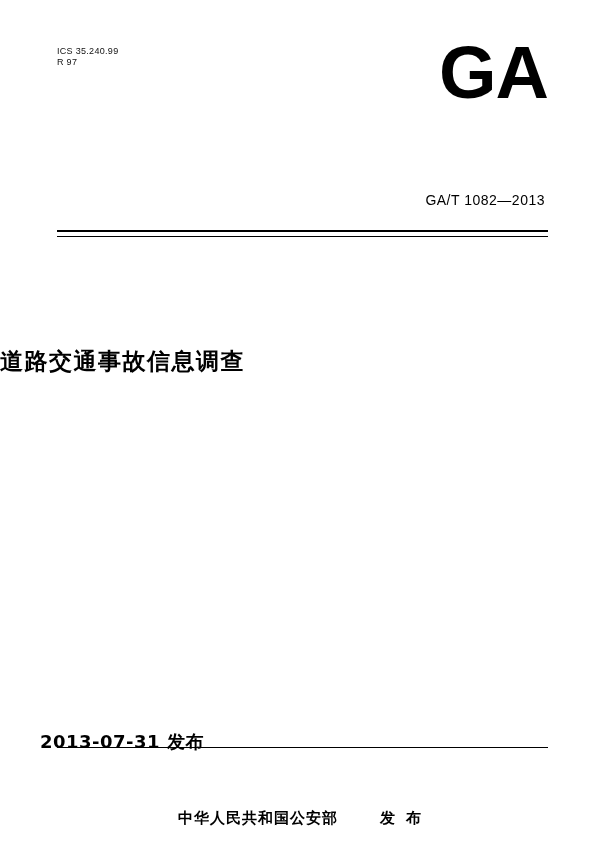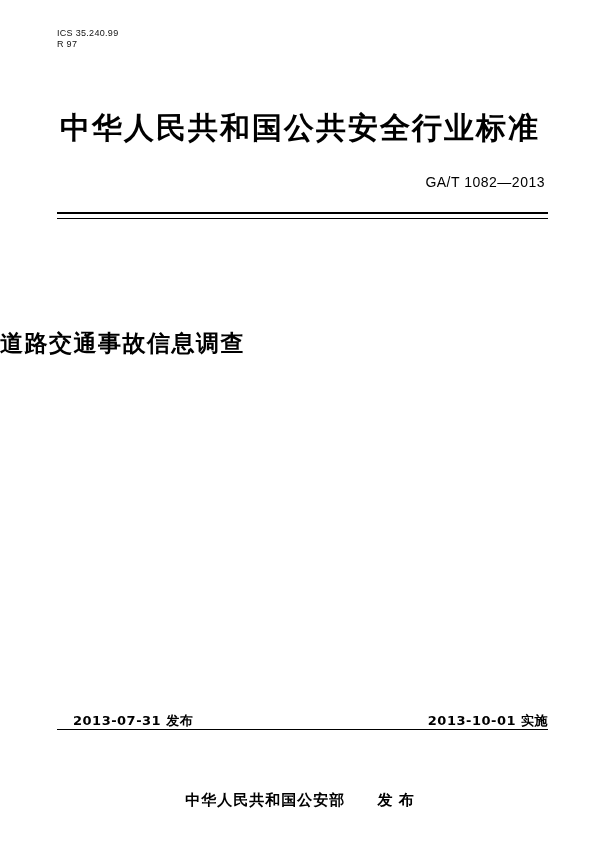--- a/index.html
+++ b/index.html
@@ -13,20 +13,21 @@
     font-family: "Liberation Sans", sans-serif;
     color: #000000;
     position: relative;
     overflow: hidden;
   }
   .page {
     position: relative;
     width: 600px;
     height: 654px;
     box-sizing: border-box;
+    margin-top: 18px;
   }
   
   .ics-block {
     position: absolute;
     left: 57px;
     top: 28px;
     font-family: "Liberation Sans", sans-serif;
     font-size: 9px;
     line-height: 11px;
     letter-spacing: 0.3px;
@@ -101,80 +102,79 @@
     top: 383px;
     text-align: center;
     font-family: "Liberation Serif", serif;
     font-size: 14px;
     letter-spacing: 0.4px;
     color: #000;
   }
   
   .date-issue {
     position: absolute;
-    left: 73px;
+    left: 40px;
     top: 712px;
     font-family: "DejaVu Sans", sans-serif;
     font-weight: bold;
-    font-size: 13px;
+    font-size: 18px;
     letter-spacing: 0.5px;
     color: #000;
   }
   .date-effective {
     position: absolute;
     right: 52px;
     top: 712px;
     font-family: "DejaVu Sans", sans-serif;
     font-weight: bold;
     font-size: 13px;
     letter-spacing: 0.5px;
     color: #000;
   }
   
   .publisher {
     position: absolute;
     left: 0;
     right: 0;
     top: 791px;
     text-align: center;
-    font-family: Liberation Sans, sans-serif;
+    font-family: Liberation Mono, monospace;
     font-weight: bold;
     font-size: 15px;
     letter-spacing: 1px;
     color: #000;
   }
   .publisher .gap {
     display: inline-block;
     width: 22px;
   }
 </style>
 </head>
 <body>
 
 <div class="page">
 
   <div class="ics-block">
     <div class="ics-line">ICS 35.240.99</div>
     <div class="ics-line">R 97</div>
   </div>
 
+  <div class="ga-logo">GA</div>
 
-  <div class="cn-header">中华人民共和国公共安全行业标准</div>
 
   <div class="std-no">GA/T 1082—2013</div>
 
   <div class="rule rule-top"></div>
   <div class="rule rule-bottom"></div>
 
   <div class="title-cn">道路交通事故信息调查</div>
 
   <div class="rule rule-footer"></div>
 
   <div class="date-issue">2013-07-31 发布</div>
-  <div class="date-effective">2013-10-01 实施</div>
 
   <div class="publisher">
     <span>中华人民共和国公安部</span>
     <span class="gap"></span>
     <span>发 布</span>
   </div>
 
 </div>
 
 </body></html>

